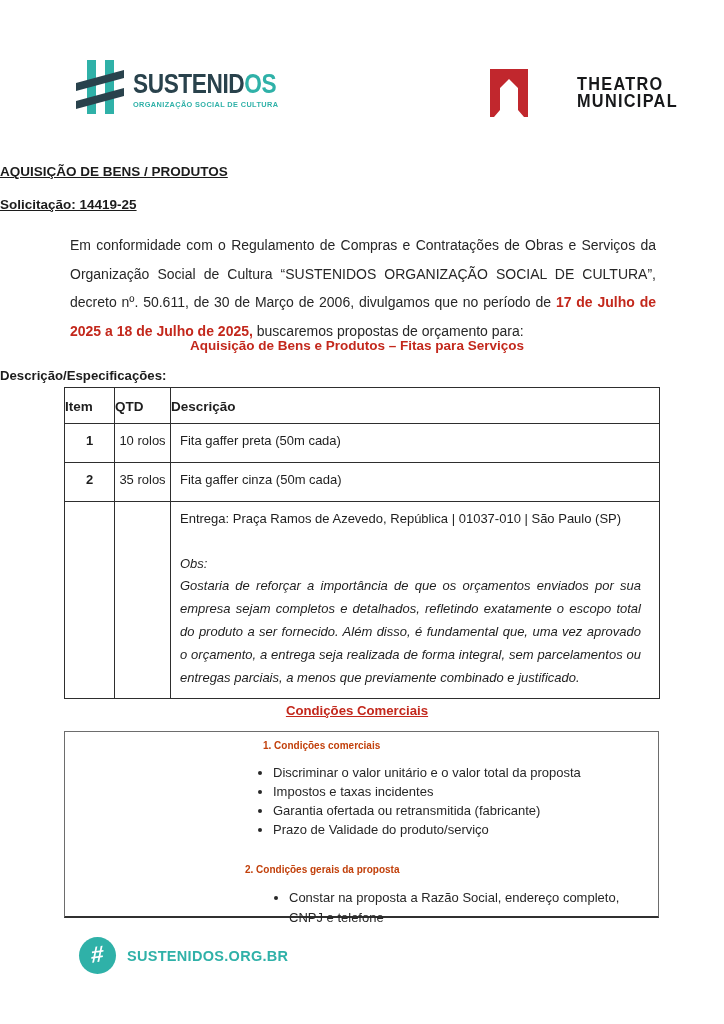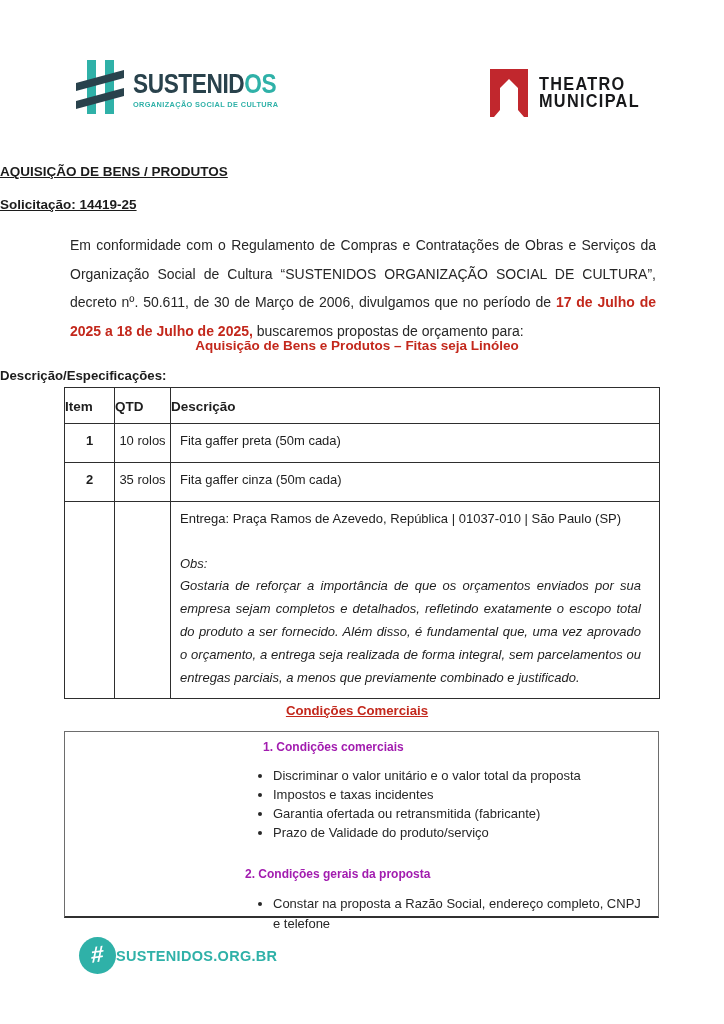--- a/index.html
+++ b/index.html
@@ -21,21 +21,21 @@
     font-size:27px; font-weight:bold; line-height:24px;
     color:#29424c; letter-spacing:-0.5px;
     transform:scaleX(0.84); transform-origin:left; white-space:nowrap;
   }
   .sust-word .accent { color:#2fb1a8; }
   .sust-tagline {
     margin-top:4px; font-size:8px; font-weight:bold; color:#2fb1a8;
     letter-spacing:0.4px; white-space:nowrap;
     transform:scaleX(0.92); transform-origin:left;
   }
-  .theatro-logo { position:absolute; left:490px; top:69px; display:flex; }
+  .theatro-logo { position:absolute; left:490px; top:69px; display:flex;gap:38px; }
   .theatro-arch { width:38px; height:48px; }
   .theatro-text {
     margin-left:11px; padding-top:7px;
     font-weight:bold; color:#17181a;
     font-size:17.5px; line-height:16.5px; letter-spacing:1.4px;
     transform:scaleX(0.93); transform-origin:left; white-space:nowrap;
   }
 
   
   .doc-title, .doc-subtitle {
@@ -90,38 +90,38 @@
   
   .cond-heading {
     position:absolute; top:703px; left:0; width:100%; text-align:center;
     color:#c3281c; font-weight:bold; font-size:13.2px; text-decoration:underline;
   }
   .cond-box {
     position:absolute; left:64px; top:731px; width:595px; height:187px;
     border:1px solid #6d6d6d; border-bottom:2px solid #303030;
     padding:6px 10px 0 180px; font-size:13px; color:#272727;
   }
-  .cond-title { font-size:12px; font-weight:bold; color:#a21caf; }
+  .cond-title { font-size:10px; font-weight:bold; color:#c2410c; }
   .cond-title-1 { margin-left:18px; margin-top:2px; }
   .cond-title-2 { margin-top:25px; }
   .cond-list { margin:12px 0 0; padding-left:28px; list-style:disc outside; }
   .cond-list li { line-height:19px; }
   .cond-list-2 { margin-top:13px; }
-  .cond-list-2 li { line-height:20px; }
+  .cond-list-2 li { line-height:20px;margin-left:16px; }
 
   
   .footer { position:absolute; left:79px; top:937px; display:flex; align-items:center; }
   .footer-circle {
     width:37px; height:37px; border-radius:50%; background:#2fb1a8;
     color:#ffffff; font-weight:bold; font-size:23px;
     display:flex; align-items:center; justify-content:center;
   }
   .footer-circle span { display:block; transform:skewY(-8deg); padding-bottom:2px; }
   .footer-site {
-    color:#2fb1a8; font-weight:bold;
+    margin-left:11px; color:#2fb1a8; font-weight:bold;
     font-size:14.5px; letter-spacing:0.3px;
   }
 </style>
 </head>
 <body>
 
 <div class="page">
 
   <div class="sust-logo">
     <svg class="sust-hash" viewBox="0 0 52 60">
@@ -144,21 +144,21 @@
       <div>THEATRO</div>
       <div>MUNICIPAL</div>
     </div>
   </div>
 
   <div class="doc-title">AQUISIÇÃO DE BENS / PRODUTOS</div>
   <div class="doc-subtitle">Solicitação: 14419-25</div>
 
   <p class="intro"><span>Em conformidade com o Regulamento de Compras e Contratações de Obras e Serviços da Organização Social de Cultura “SUSTENIDOS ORGANIZAÇÃO SOCIAL DE CULTURA”, decreto nº. 50.611, de 30 de Março de 2006, divulgamos que no período de </span><span class="highlight">17 de Julho de 2025 a 18 de Julho de 2025,</span><span> buscaremos propostas de orçamento para:</span></p>
 
-  <div class="product-heading">Aquisição de Bens e Produtos – Fitas seja Linóleo</div>
+  <div class="product-heading">Aquisição de Bens e Produtos – Fitas para Serviços</div>
   <div class="spec-heading">Descrição/Especificações:</div>
 
   <table class="items-table">
     <colgroup>
         <col class="col-item">
         <col class="col-qtd">
         <col class="col-desc">
       </colgroup>
     <tbody>
         <tr>

